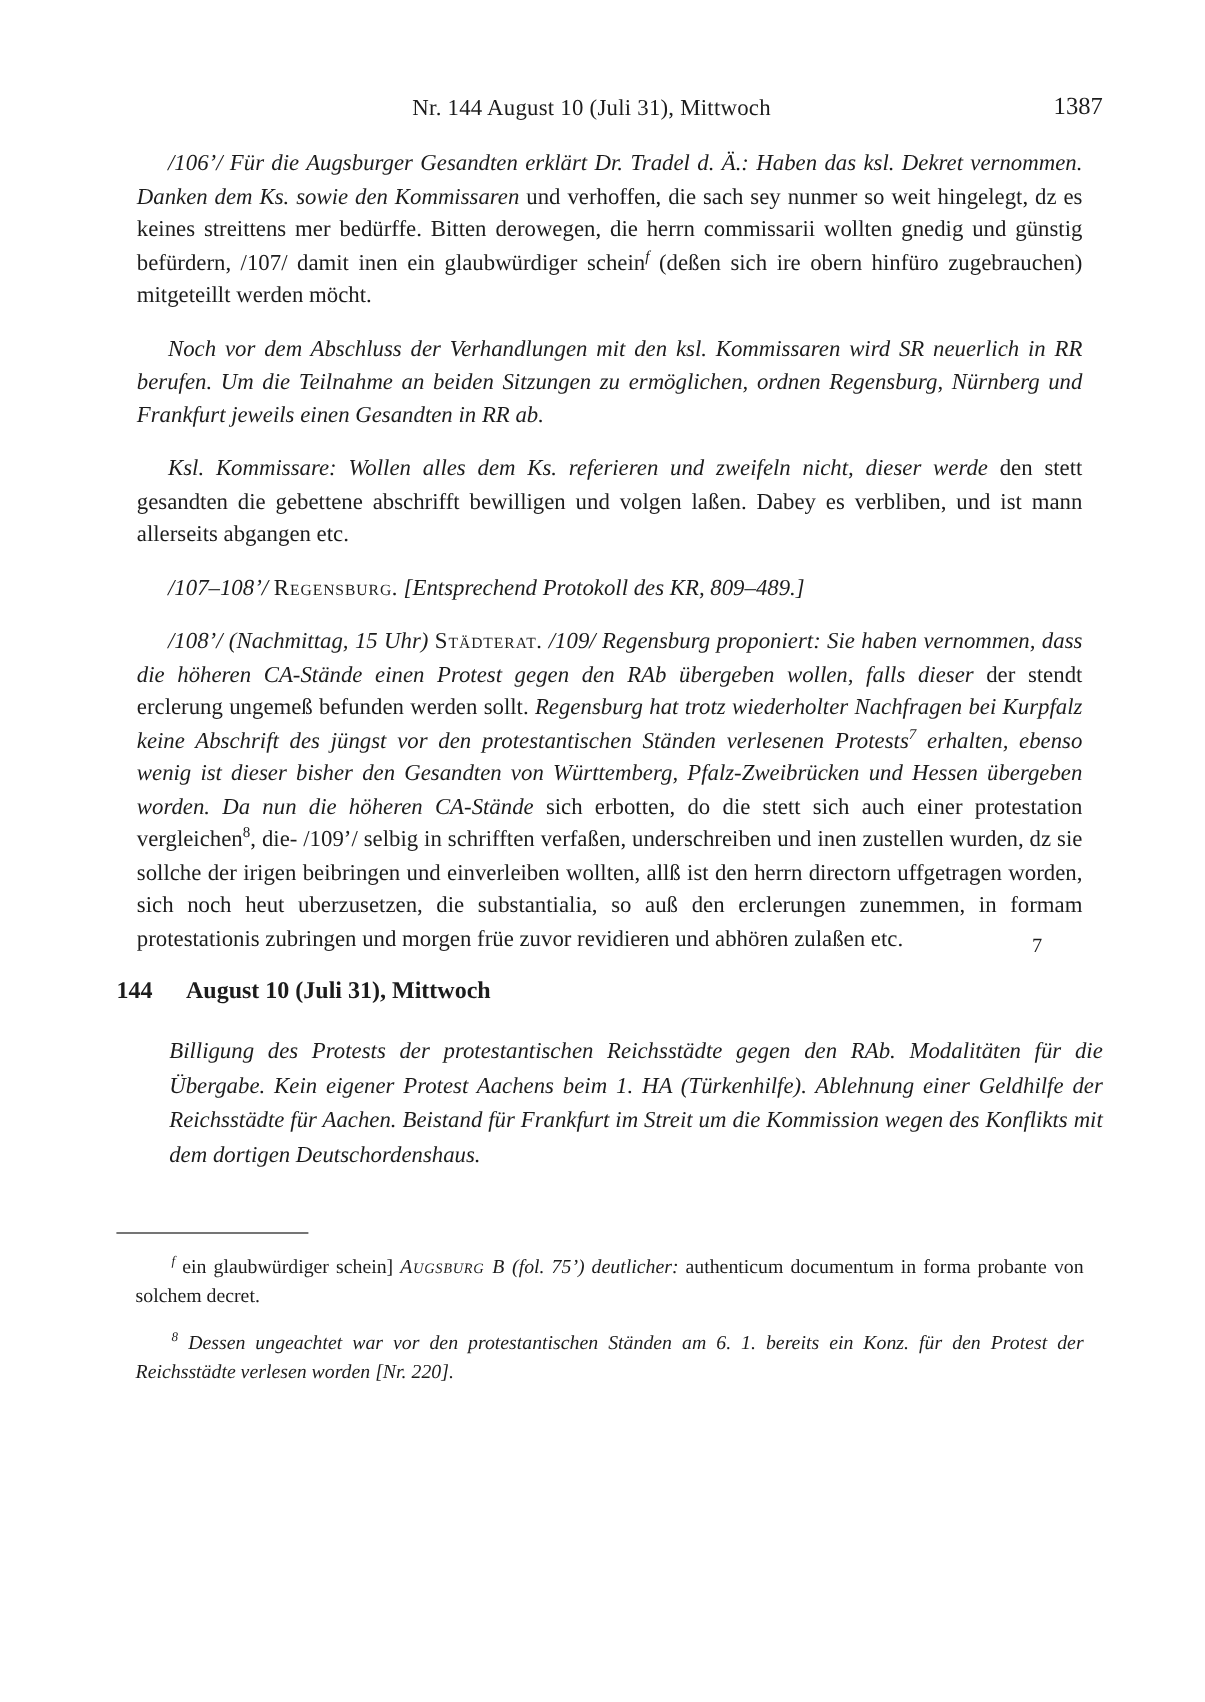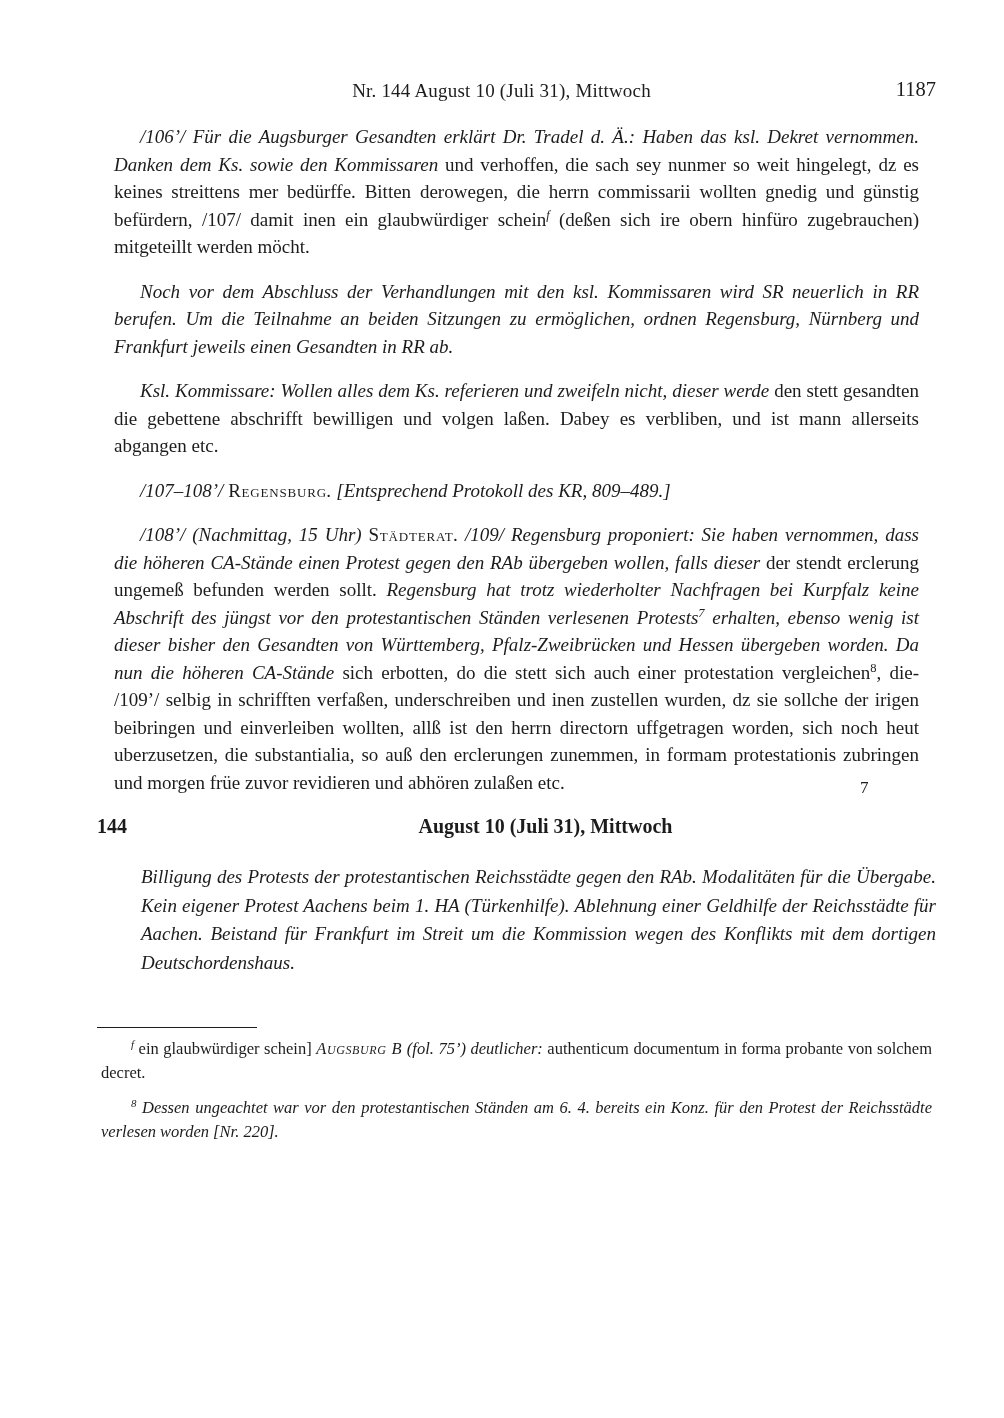--- a/index.html
+++ b/index.html
@@ -12,21 +12,21 @@
     height: 1418px;
     font-family: "Liberation Serif", "DejaVu Serif", serif;
     color: #1c1c1c;
     overflow: hidden;
   }
   .page {
     position: relative;
     box-sizing: border-box;
     width: 1004px;
     height: 1172px;
-    padding: 80px 68px 0 97px;
+    padding: 80px 85px 0 97px;
     background: #ffffff;
     font-family: Liberation Serif, serif;
   }
   .running-header {
     position: relative;
     height: 26px;
     margin-bottom: 14px;
     font-size: 19px;
   }
   .running-head {
@@ -65,51 +65,51 @@
     font-size: 17px;
     color: #1c1c1c;
   }
   .entry-heading {
     display: flex;
     font-weight: bold;
     font-size: 20px;
     line-height: 26px;
   }
   .entry-number { width: 58px; flex: 0 0 58px; }
-  .entry-title  { flex: 1; text-align: center; }
+  .entry-title  { flex: 1; }
   .regest {
     margin: 24px 0 0 44px;
     font-style: italic;
     font-size: 19px;
     line-height: 28.5px;
     text-align: justify;
   }
   .footnote-rule {
     margin-top: 50px;
     width: 160px;
     border-top: 1.6px solid #1c1c1c;
   }
   .footnotes { margin-top: 9px; }
   .footnote {
-    margin: 4px;
+    margin: 16px;
     font-size: 16.5px;
     line-height: 23.5px;
     text-align: justify;
     text-indent: 30px;
   }
   .footnote + .footnote { margin-top: 12px; }
 </style>
 </head>
 <body>
 
 <div class="page">
 
   <div class="running-header">
     <span class="running-head">Nr. 144 August 10 (Juli 31), Mittwoch</span>
-    <span class="page-number">1187</span>
+    <span class="page-number">1387</span>
   </div>
 
   <div class="main-text">
     <p class="para"><span class="run-i">/106’/ Für die Augsburger Gesandten erklärt Dr. Tradel d. Ä.: Haben das ksl. Dekret vernommen. Danken dem Ks. sowie den Kommissaren</span><span class="run-r"> und verhoffen, die sach sey nunmer so weit hingelegt, dz es keines streittens mer bedürffe. Bitten derowegen, die herrn commissarii wollten gnedig und günstig befürdern, /107/ damit inen ein glaubwürdiger schein</span><span class="run-sup-i">f</span><span class="run-r"> (deßen sich ire obern hinfüro zugebrauchen) mitgeteillt werden möcht.</span></p>
     <p class="para"><span class="run-i">Noch vor dem Abschluss der Verhandlungen mit den ksl. Kommissaren wird SR neuerlich in RR berufen. Um die Teilnahme an beiden Sitzungen zu ermöglichen, ordnen Regensburg, Nürnberg und Frankfurt jeweils einen Gesandten in RR ab.</span></p>
     <p class="para"><span class="run-i">Ksl. Kommissare: Wollen alles dem Ks. referieren und zweifeln nicht, dieser werde</span><span class="run-r"> den stett gesandten die gebettene abschrifft bewilligen und volgen laßen. Dabey es verbliben, und ist mann allerseits abgangen etc.</span></p>
     <p class="para"><span class="run-i">/107–108’/ </span><span class="run-sc">Regensburg</span><span class="run-i">. [Entsprechend Protokoll des KR, 809–489.]</span></p>
     <p class="para"><span class="run-i">/108’/ (Nachmittag, 15 Uhr) </span><span class="run-sc">Städterat</span><span class="run-i">. /109/ Regensburg proponiert: Sie haben vernommen, dass die höheren CA-Stände einen Protest gegen den RAb übergeben wollen, falls dieser</span><span class="run-r"> der stendt erclerung ungemeß befunden werden sollt. </span><span class="run-i">Regensburg hat trotz wiederholter Nachfragen bei Kurpfalz keine Abschrift des jüngst vor den protestantischen Ständen verlesenen Protests</span><span class="run-sup-i">7</span><span class="run-i"> erhalten, ebenso wenig ist dieser bisher den Gesandten von Württemberg, Pfalz-Zweibrücken und Hessen übergeben worden. Da nun die höheren CA-Stände</span><span class="run-r"> sich erbotten, do die stett sich auch einer protestation vergleichen</span><span class="run-sup">8</span><span class="run-r">, die- /109’/ selbig in schrifften verfaßen, underschreiben und inen zustellen wurden, dz sie sollche der irigen beibringen und einverleiben wollten, allß ist den herrn directorn uffgetragen worden, sich noch heut uberzusetzen, die substantialia, so auß den erclerungen zunemmen, in formam protestationis zubringen und morgen früe zuvor revidieren und abhören zulaßen etc.</span></p>
   </div>
 
@@ -119,16 +119,16 @@
     <span class="entry-number">144</span>
     <span class="entry-title">August 10 (Juli 31), Mittwoch</span>
   </div>
 
   <p class="regest"><span class="run-i">Billigung des Protests der protestantischen Reichsstädte gegen den RAb. Modalitäten für die Übergabe. Kein eigener Protest Aachens beim 1. HA (Türkenhilfe). Ablehnung einer Geldhilfe der Reichsstädte für Aachen. Beistand für Frankfurt im Streit um die Kommission wegen des Konflikts mit dem dortigen Deutschordenshaus.</span></p>
 
   <div class="footnote-rule"></div>
 
   <div class="footnotes">
     <p class="footnote"><span class="run-sup-i">f</span><span class="run-r"> ein glaubwürdiger schein] </span><span class="run-sc-i">Augsburg B</span><span class="run-i"> (fol. 75’) deutlicher:</span><span class="run-r"> authenticum documentum in forma probante von solchem decret.</span></p>
-    <p class="footnote"><span class="run-sup-i">8</span><span class="run-i"> Dessen ungeachtet war vor den protestantischen Ständen am 6. 4. bereits ein Konz. für den Protest der Reichsstädte verlesen worden [Nr. 220].</span></p>
+    <p class="footnote"><span class="run-sup-i">8</span><span class="run-i"> Dessen ungeachtet war vor den protestantischen Ständen am 6. 1. bereits ein Konz. für den Protest der Reichsstädte verlesen worden [Nr. 220].</span></p>
   </div>
 
 </div>
 
 </body></html>

